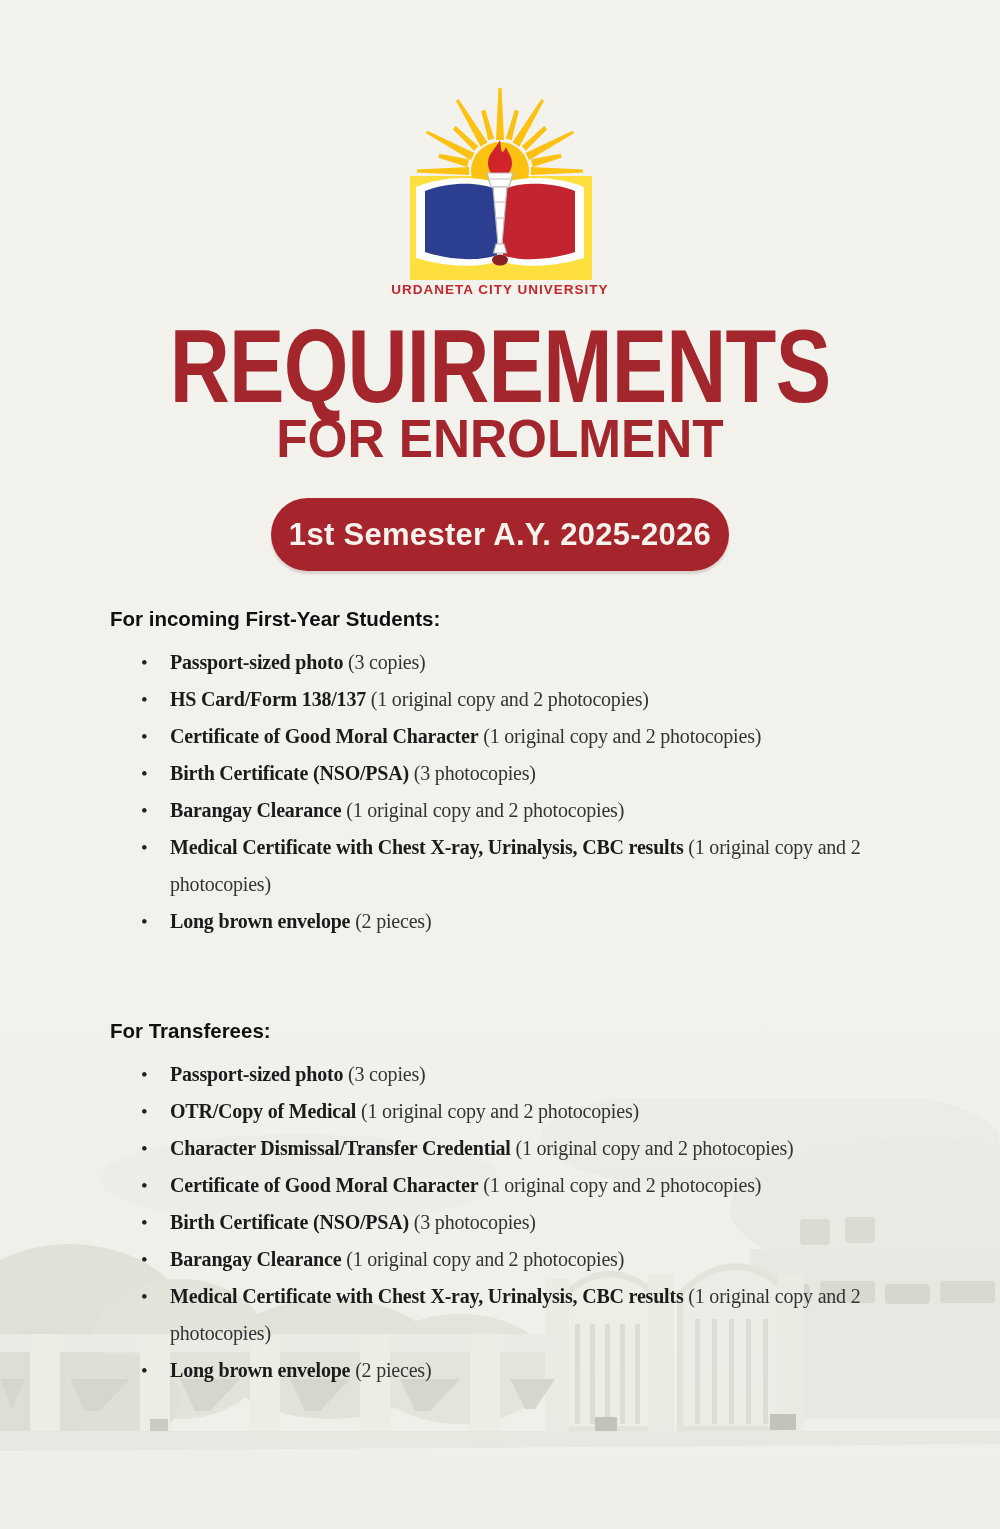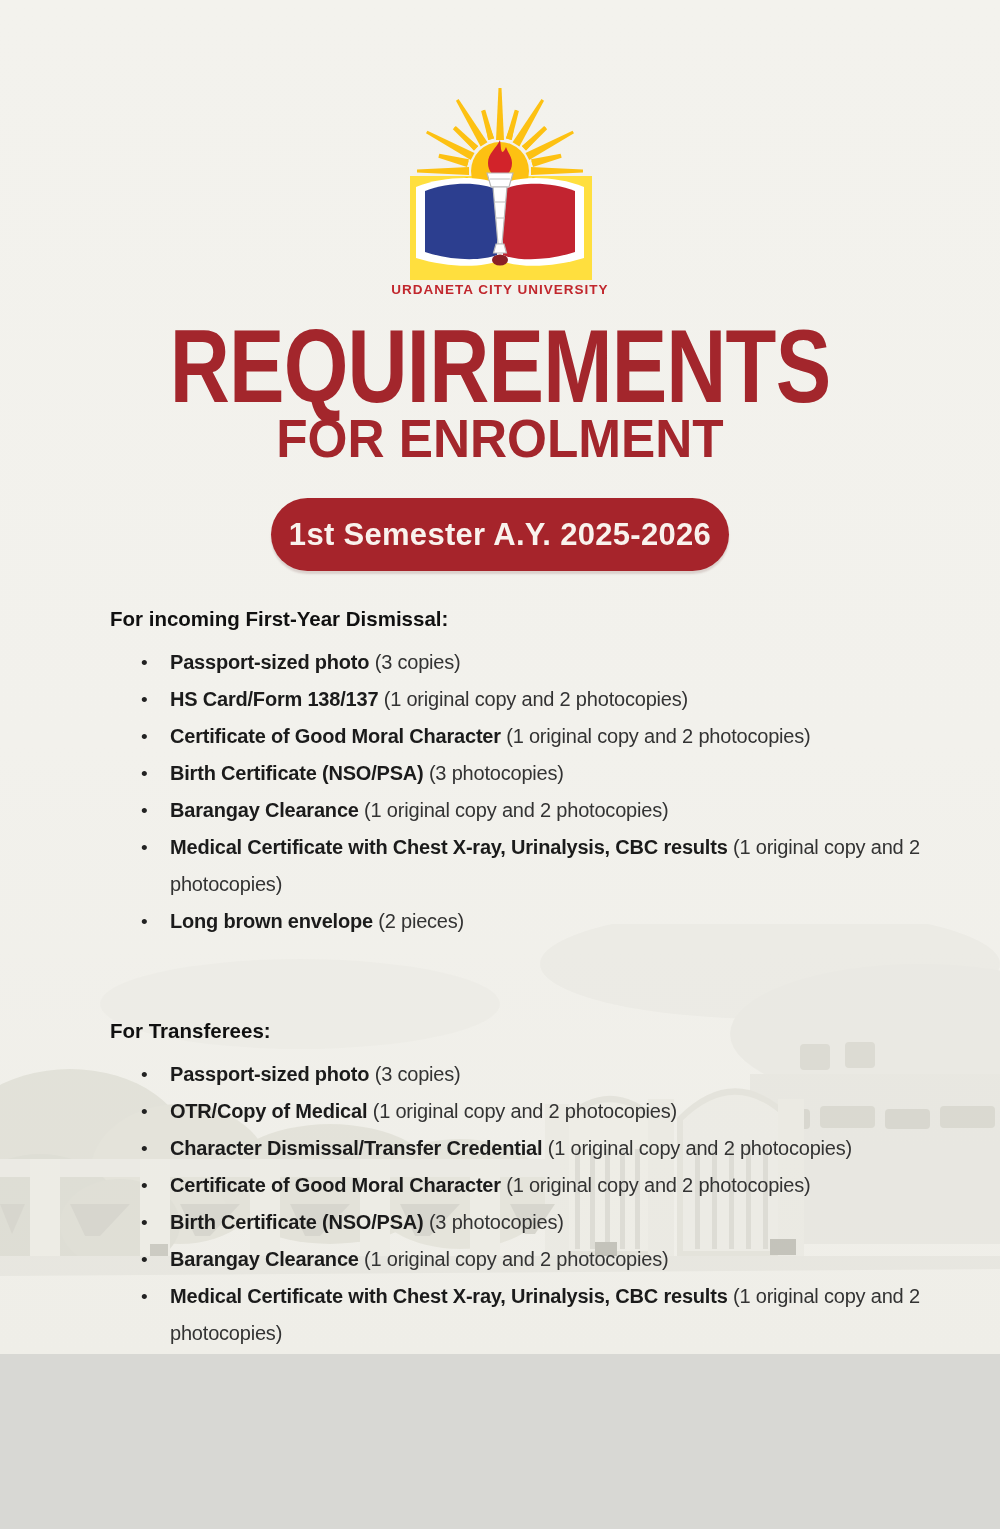--- a/index.html
+++ b/index.html
@@ -1,18 +1,18 @@
 <!DOCTYPE html>
 <html><head>
 <meta charset="utf-8">
 <style>
   html,body{margin:0;padding:0;}
   body{background:#d8d8d4;font-family:"Liberation Sans","DejaVu Sans",sans-serif;}
   .poster{
-    position:relative;width:1000px;height:1354px;margin:0 auto;
+    position:relative;width:1000px;height:1529px;margin:0 auto;
     background:linear-gradient(180deg,#f3f2ed 0%,#f2f1ec 55%,#efeee8 100%);
     overflow:hidden;
   }
   
   .bg-photo{position:absolute;left:0;bottom:0;width:1000px;height:430px;opacity:.6;}
   
   .logo-wrap{position:absolute;top:74px;left:0;width:100%;text-align:center;}
   .logo-svg{display:block;margin:0 auto;width:200px;height:206px;}
   .logo-caption{font-weight:bold;font-size:13.5px;letter-spacing:1px;line-height:16px;margin-top:2px;}
   .logo-year{font-weight:bold;font-size:13.5px;letter-spacing:1px;line-height:15px;}
@@ -33,21 +33,21 @@
     width:458px;height:73px;border-radius:38px;
     box-shadow:0 3px 2px rgba(90,30,30,.15);
     display:flex;align-items:center;justify-content:center;
   }
   .badge-text{font-size:31px;font-weight:bold;letter-spacing:.3px;text-align:center;}
   
   .content{position:absolute;top:606px;left:110px;width:812px;}
   .section{margin:0;}
   .section + .section{margin-top:78px;}
   .section-heading{font-size:20.5px;line-height:26px;font-weight:bold;color:#101010;margin:0;}
-  .req-list{list-style:none;margin:12px 0 0 0;padding:0;}
+  .req-list{list-style:none;margin:12px 0 0 0;padding:0;font-family:Liberation Serif, serif;}
   .req-list li{
     position:relative;padding-left:60px;font-size:20px;line-height:37px;
     letter-spacing:-.2px;color:#333;
   }
   .req-list li::before{
     content:"\2022";position:absolute;left:31px;top:0;color:#222;
     font-size:19px;line-height:37px;
   }
   .item-name{font-weight:bold;color:#1b1b1b;}
   .item-detail{font-weight:normal;color:#333;}
@@ -167,21 +167,21 @@
 
   <div class="title-1" style="color: rgb(163, 38, 44);">REQUIREMENTS</div>
   <div class="title-2" style="color: rgb(163, 38, 44);">FOR ENROLMENT</div>
 
   <div class="badge" style="background: rgb(166, 36, 43);">
     <span class="badge-text" style="color: rgb(249, 242, 237);">1st Semester A.Y. 2025-2026</span>
   </div>
 
   <div class="content" id="sections-container">
     <div class="section">
-      <h2 class="section-heading">For incoming First-Year Dismissal:</h2>
+      <h2 class="section-heading">For incoming First-Year Students:</h2>
       <ul class="req-list">
     <li><span class="item-name">Passport-sized photo</span> <span class="item-detail">(3 copies)</span></li>
 
     <li><span class="item-name">HS Card/Form 138/137</span> <span class="item-detail">(1 original copy and 2 photocopies)</span></li>
 
     <li><span class="item-name">Certificate of Good Moral Character</span> <span class="item-detail">(1 original copy and 2 photocopies)</span></li>
 
     <li><span class="item-name">Birth Certificate (NSO/PSA)</span> <span class="item-detail">(3 photocopies)</span></li>
 
     <li><span class="item-name">Barangay Clearance</span> <span class="item-detail">(1 original copy and 2 photocopies)</span></li>

